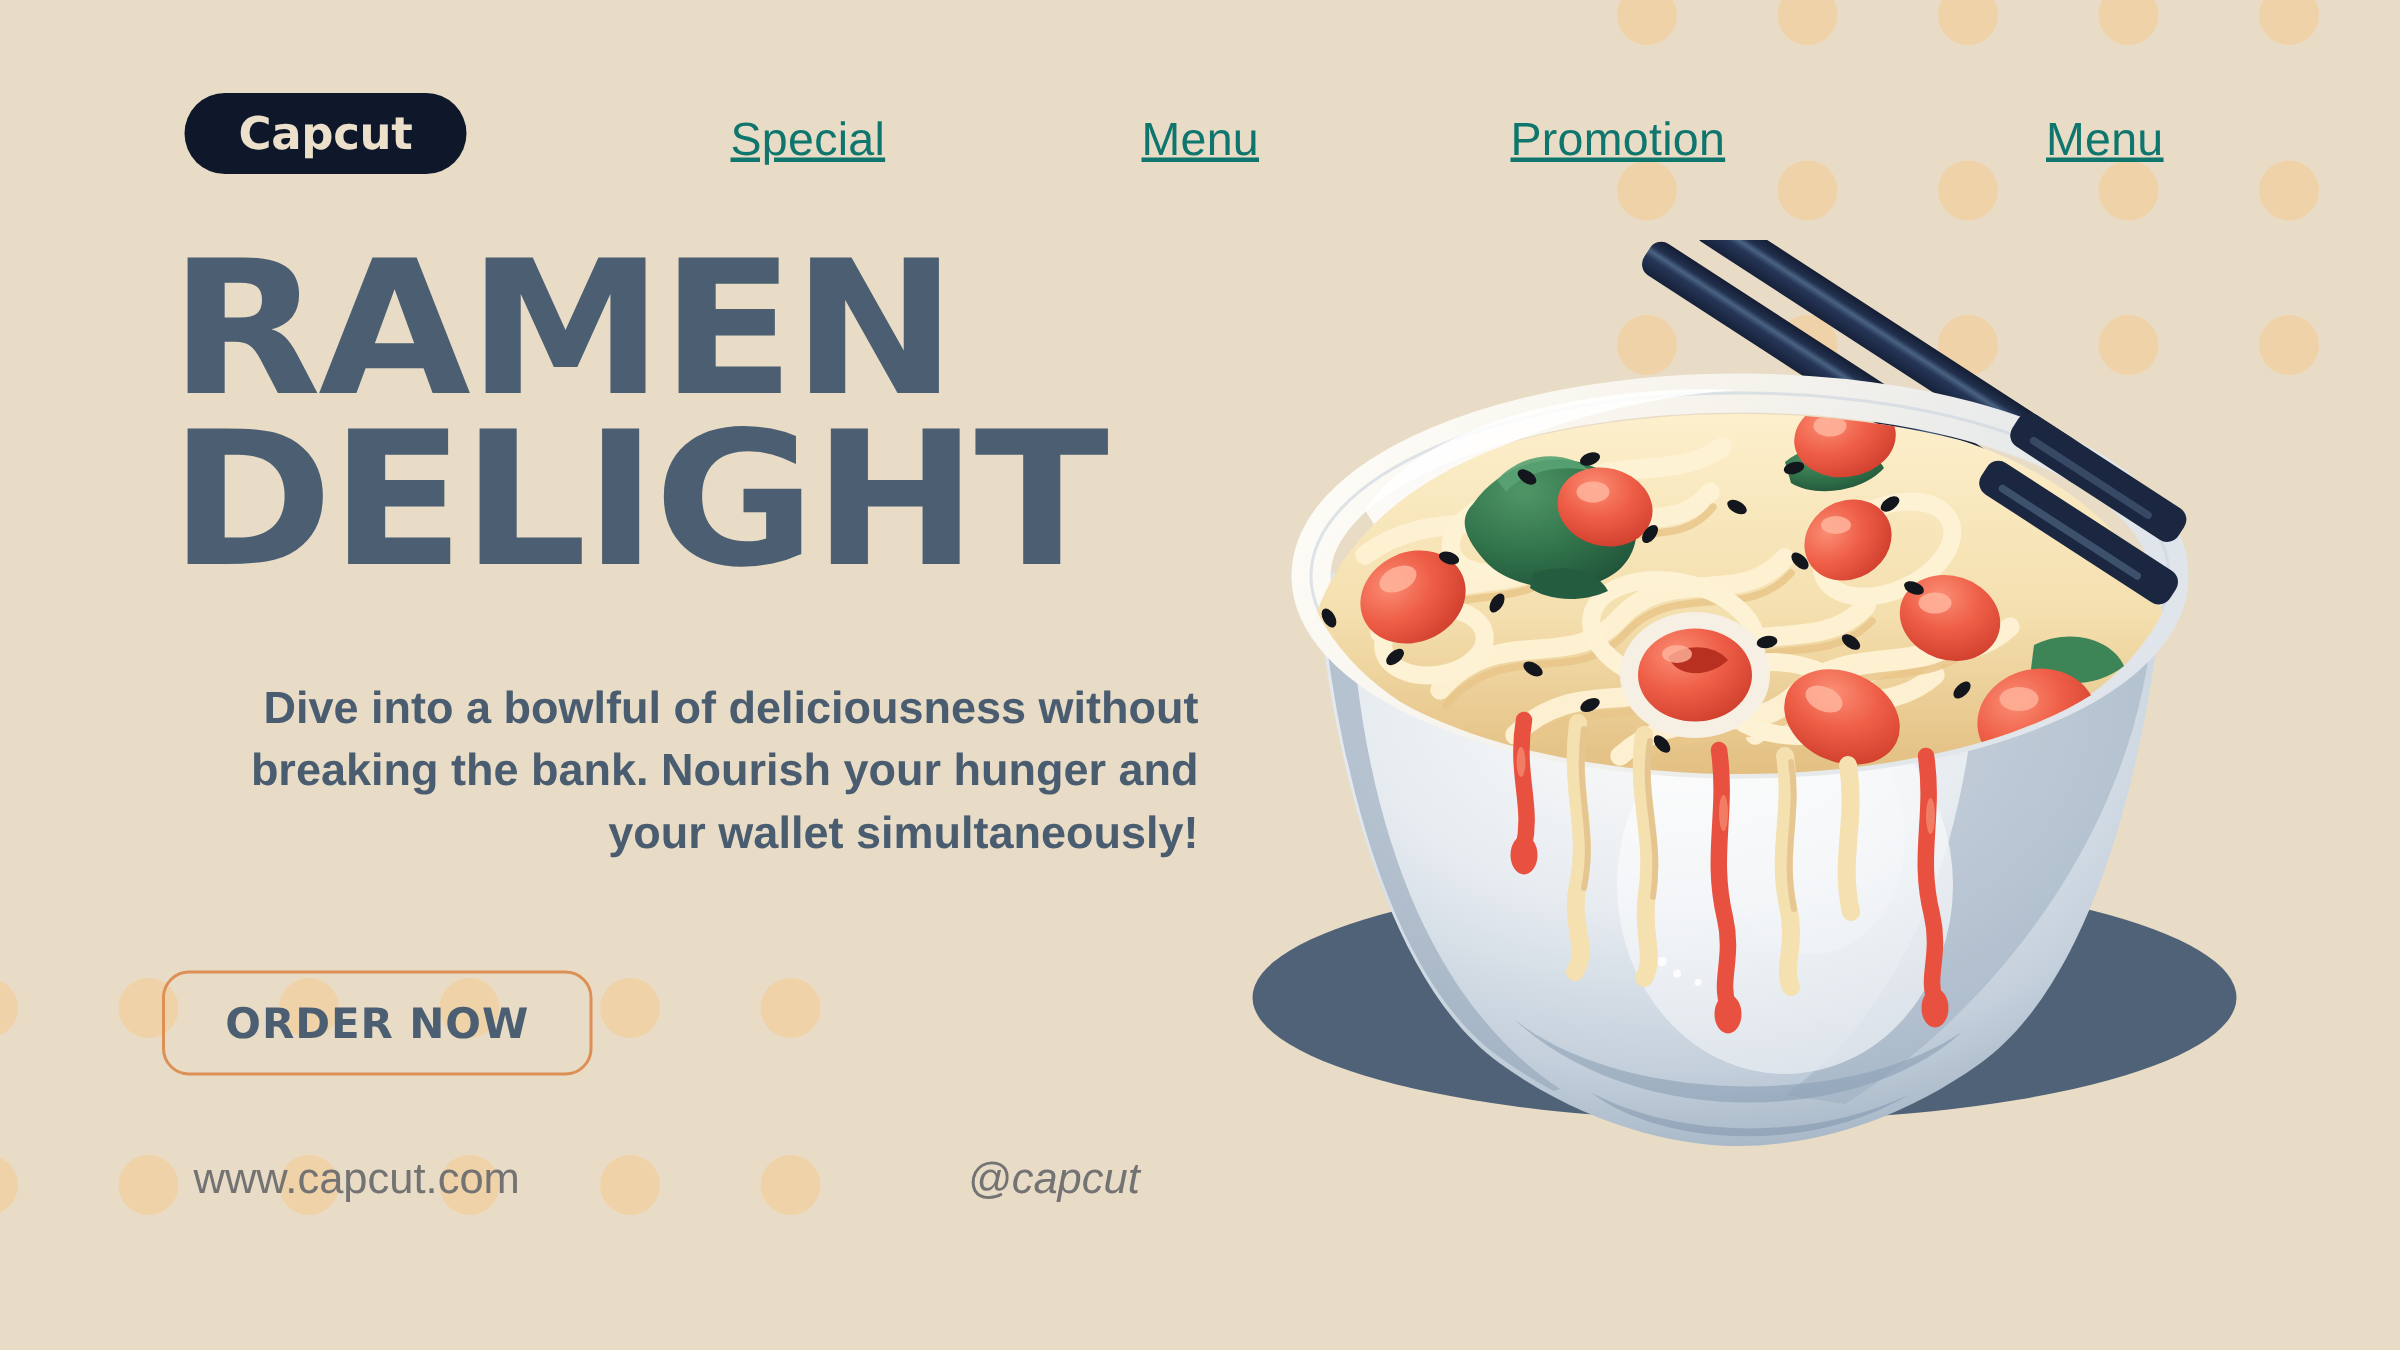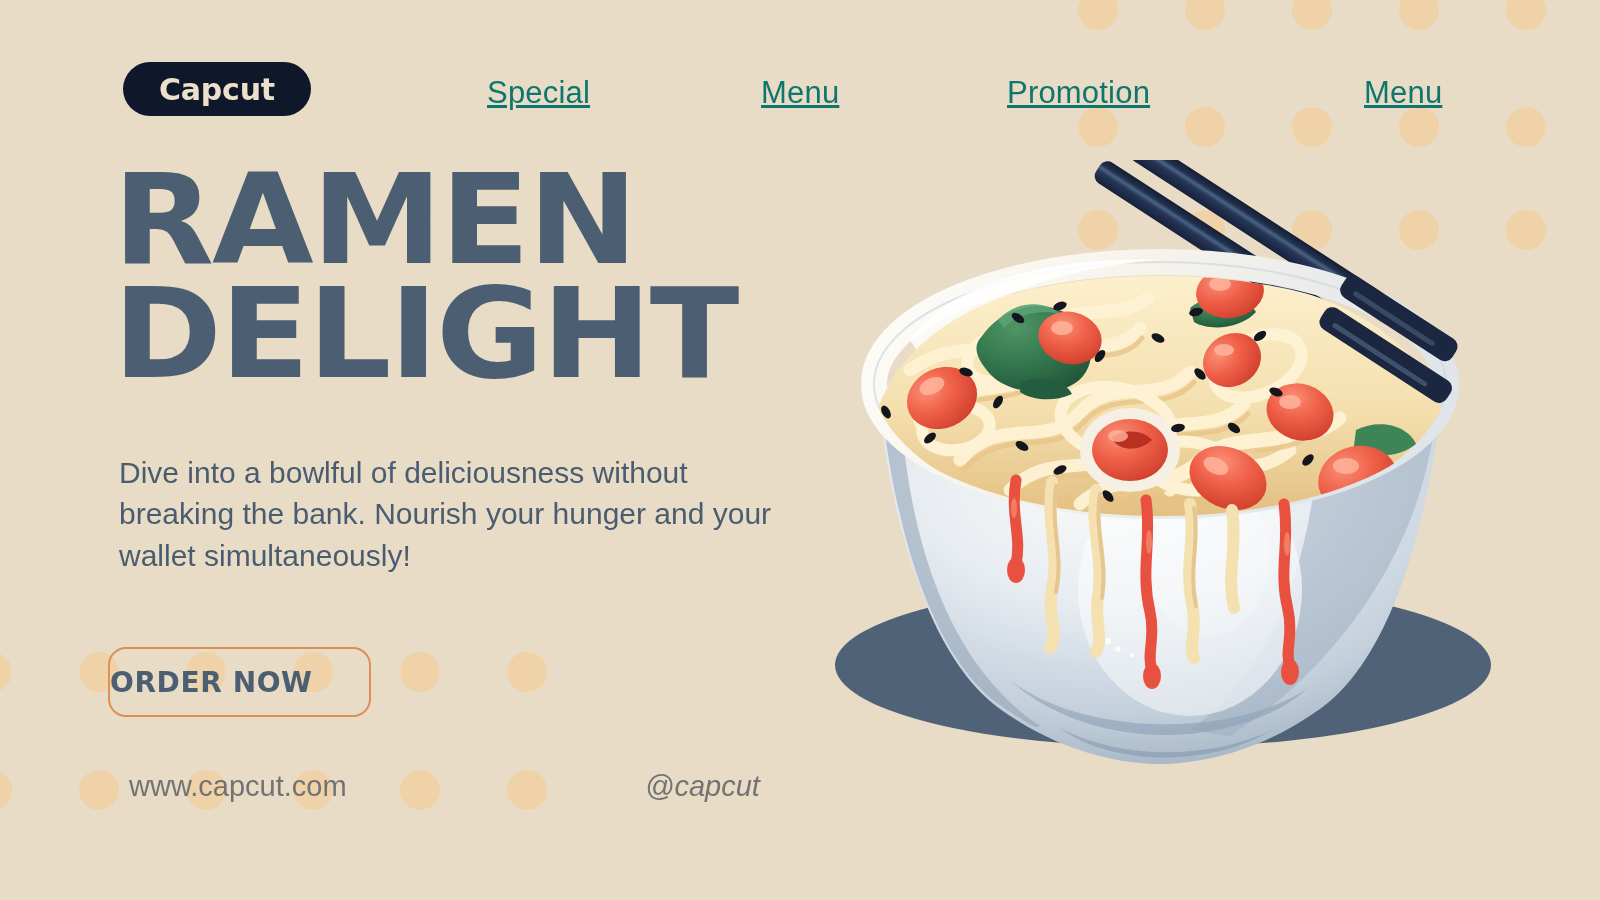--- a/index.html
+++ b/index.html
@@ -64,31 +64,32 @@
     transform-origin:left top;
   }
   .headline .l2 { display:block; }
 
   
   .lede {
     position:absolute; left:119px; top:452px; width:680px; z-index:30;
     color:#4a5d70;
     font-size:30px;
     line-height:1.38;
-    font-weight:400;
+    font-weight:700;
+    text-align:right;
   }
 
   
   .cta {
     position:absolute; left:108px; top:647px;
-    width:263px; height:70px;
+    width:287px; height:70px;
     border:2.5px solid #dd9055;
     border-radius:18px;
     background:transparent;
-    display:flex; align-items:center; justify-content:flex-start;
+    display:flex; align-items:center; justify-content:center;
     cursor:pointer; z-index:30;
   }
   .cta-label {
     color:#4c5f72;
     font-family:"DejaVu Sans", sans-serif;
     font-weight:bold;
     font-size:28px;
     letter-spacing:0.6px;
   }
 

